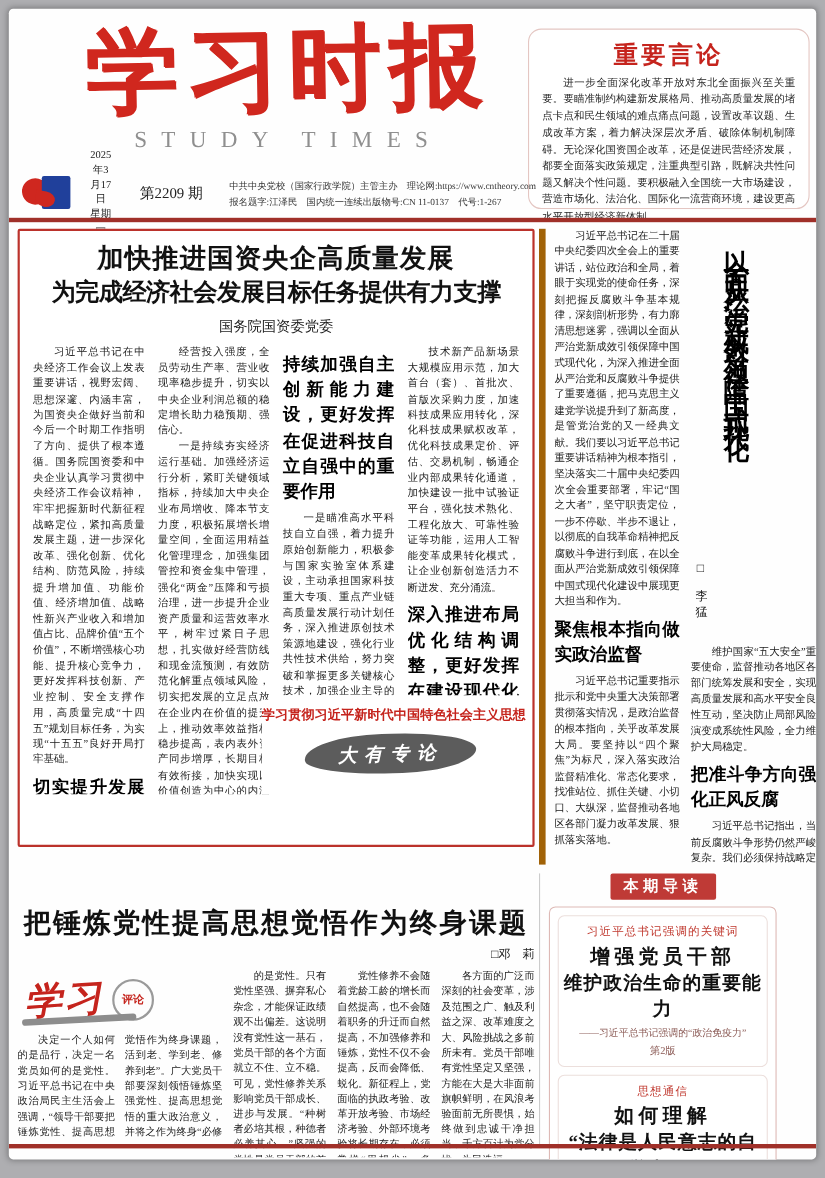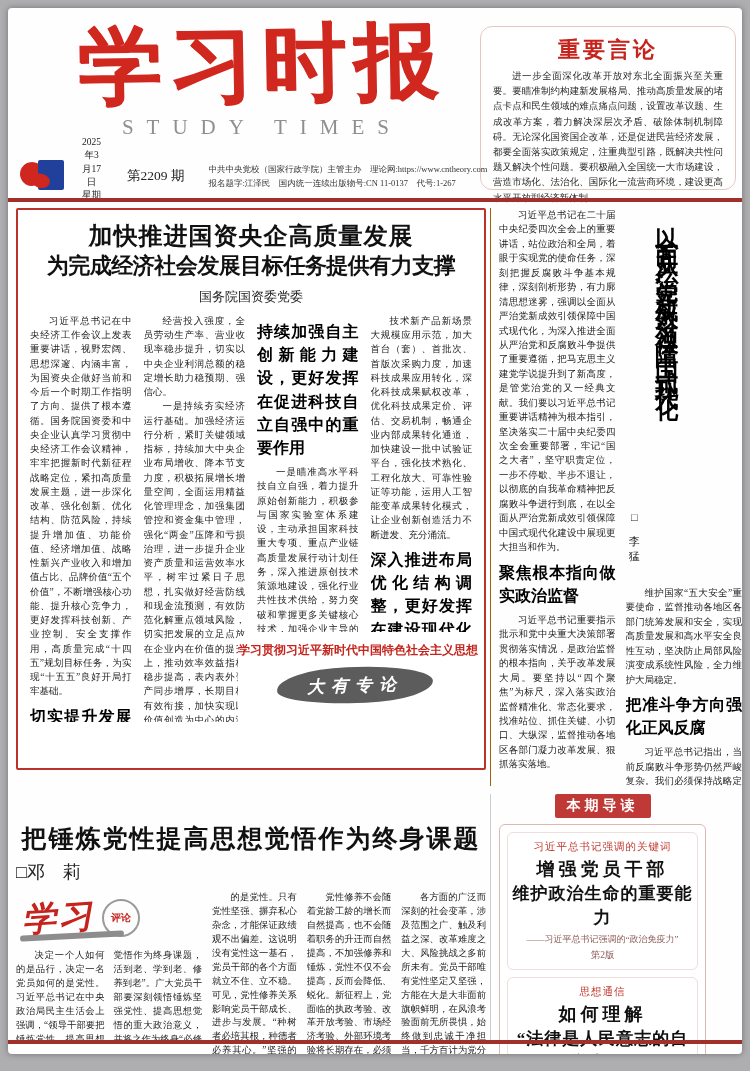--- a/index.html
+++ b/index.html
@@ -59,21 +59,21 @@
   .ink-stamp{
     width:156px;height:36px;margin:8px auto 0 auto;background:#5c5c5c;
     border-radius:48% 52% 46% 54% / 62% 48% 58% 42%;
     display:flex;align-items:center;justify-content:center;
     color:#fff;font-size:17px;font-weight:bold;letter-spacing:7px;
     transform:rotate(-2deg);font-style:italic;
   }
   
   .right-article{
     position:absolute;left:482px;top:200px;width:252px;height:578px;
-    border-left:1px solid #a16207;padding-left:8px;box-sizing:border-box;
+    border-left:6px solid #a16207;padding-left:8px;box-sizing:border-box;
     display:flex;gap:10px;overflow:hidden;
   }
   .rcol{flex:1 1 0;overflow:hidden;font-size:9.5px;line-height:1.52;text-align:justify;color:#1b1b1b;}
   .vtitle-block{position:relative;height:372px;margin-bottom:6px;}
   .vtitle{
     writing-mode:vertical-rl;height:100%;margin-left:18px;
     font-size:23px;font-weight:bold;color:#000;letter-spacing:9px;line-height:1.95;
   }
   .vbyline{
     position:absolute;left:0;bottom:34px;writing-mode:vertical-rl;
@@ -90,21 +90,21 @@
   .digest-entry{border:1px solid #ecdfdc;border-radius:6px;padding:7px 4px;text-align:center;}
   .digest-entry + .digest-entry{margin-top:7px;}
   .digest-kicker{font-size:10.5px;color:#c0392f;letter-spacing:1px;margin-bottom:3px;}
   .digest-line1{font-size:18px;font-weight:bold;letter-spacing:4px;color:#111;line-height:1.4;}
   .digest-line2{font-size:17px;font-weight:bold;letter-spacing:1px;color:#111;line-height:1.4;}
   .digest-sub{font-size:9px;color:#8b5a55;margin-top:3px;}
   .digest-page{font-size:9.5px;color:#8b5a55;margin-top:3px;}
   
   .bottom-article{position:absolute;left:8px;top:814px;width:470px;height:262px;overflow:hidden;}
   .bottom-title{font-size:25px;font-weight:bold;text-align:center;letter-spacing:2px;color:#111;}
-  .bottom-byline{font-size:18px;text-align:left;color:#222;margin:5px 0 7px 0;}
+  .bottom-byline{font-size:11px;text-align:right;color:#222;margin:5px 0 7px 0;}
   .bottom-body{display:flex;gap:10px;height:170px;}
   .bcol{flex:1 1 0;overflow:hidden;font-size:9.3px;line-height:1.5;text-align:justify;color:#1b1b1b;}
   .lead-block{flex:0 0 186px;overflow:hidden;}
   .study-stamp{height:54px;display:flex;align-items:center;gap:8px;padding-left:6px;position:relative;}
   .study-stamp .script{font-size:34px;font-weight:900;color:#c5241d;font-style:italic;letter-spacing:2px;transform:rotate(-4deg);}
   .study-stamp .swash{position:absolute;left:4px;bottom:6px;width:104px;height:6px;background:#8d8d8d;border-radius:3px;transform:rotate(-3deg);}
   .study-stamp .seal{width:34px;height:34px;border:2px solid #9a9a9a;border-radius:50%;display:flex;align-items:center;justify-content:center;font-size:10px;color:#c5241d;font-weight:bold;background:#fdfdfd;font-family:Liberation Serif, serif;}
   .lead-text{margin-top:4px;height:108px;column-count:2;column-gap:9px;font-size:9.3px;line-height:1.5;text-align:justify;color:#1b1b1b;overflow:hidden;}
   .red-rule-bottom{position:absolute;left:0;top:1032px;width:734px;height:4px;background:#a03029;}
 </style>

